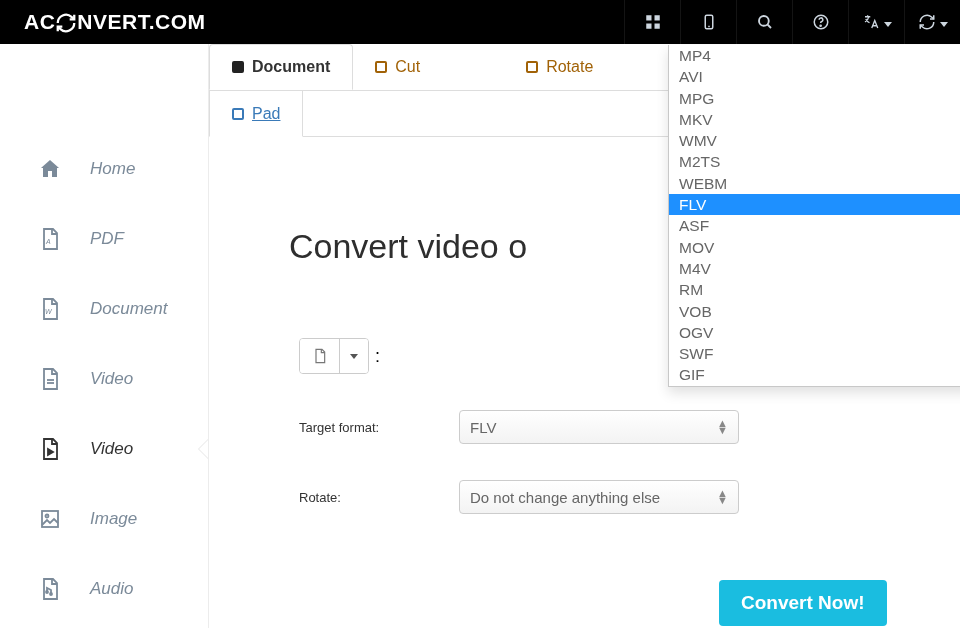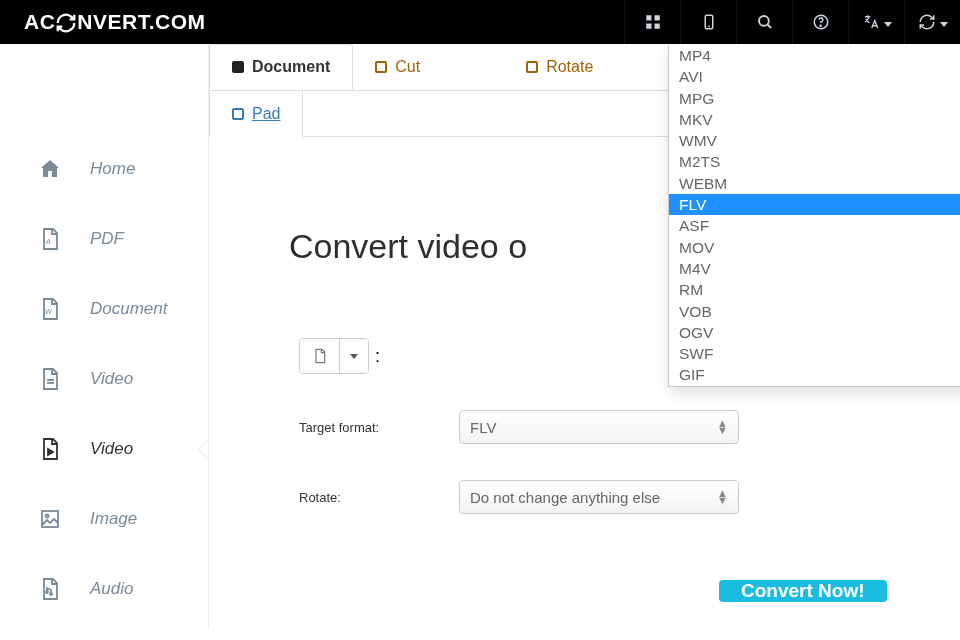--- a/index.html
+++ b/index.html
@@ -33,21 +33,21 @@
   .title { font-size: 34px; color: #2e2e2e; font-weight: 400; margin: 60px 0 72px -10px; }
   .form-row { display: flex; align-items: center; margin-bottom: 36px; }
   .form-row .label { width: 160px; font-size: 13px; color: #333; }
   .file-btn-group { display: inline-flex; border: 1px solid #ccc; border-radius: 4px; overflow: hidden; height: 36px; }
   .file-btn, .file-caret { display: flex; align-items: center; justify-content: center; background: #fff; cursor: pointer; }
   .file-btn { width: 40px; border-right: 1px solid #ccc; }
   .file-caret { width: 28px; }
   .colon { margin-left: 6px; font-size: 18px; }
   .select-box { width: 280px; height: 34px; border: 1px solid #ccc; border-radius: 4px; background: linear-gradient(#fff,#f3f3f3); display: flex; align-items: center; padding: 0 10px; color: #666; font-size: 15px; cursor: pointer; position: relative; }
   .select-box .updown { position: absolute; right: 10px; color: #888; font-size: 11px; line-height: 7px; }
-  .convert-btn { background: #1abde0; color: #fff; font-size: 19px; font-weight: 600; border: none; border-radius: 4px; padding: 0 22px; cursor: pointer; margin-left: 420px; margin-top: 30px; }
+  .convert-btn { background: #1abde0; color: #fff; font-size: 19px; font-weight: 600; border: none; border-radius: 4px; padding: 12px 22px; cursor: pointer; margin-left: 420px; margin-top: 30px; }
   .dropdown { position: absolute; left: 459px; top: 1px; width: 384px; background: #fff; border: 1px solid #c8c8c8; border-top: none; box-shadow: 0 6px 12px rgba(0,0,0,0.12); z-index: 50; }
   .dropdown-item { padding: 1px 10px; font-size: 15.5px; color: #666; cursor: pointer; line-height: 19.3px; }
   .dropdown-item.highlight { background: #1e90ff; color: #fff; }
   .caret-down { width: 0; height: 0; border-left: 4px solid transparent; border-right: 4px solid transparent; border-top: 5px solid currentColor; display: inline-block; }
 </style>
 </head>
 <body>
 
 <div class="header">
   <div class="brand">

